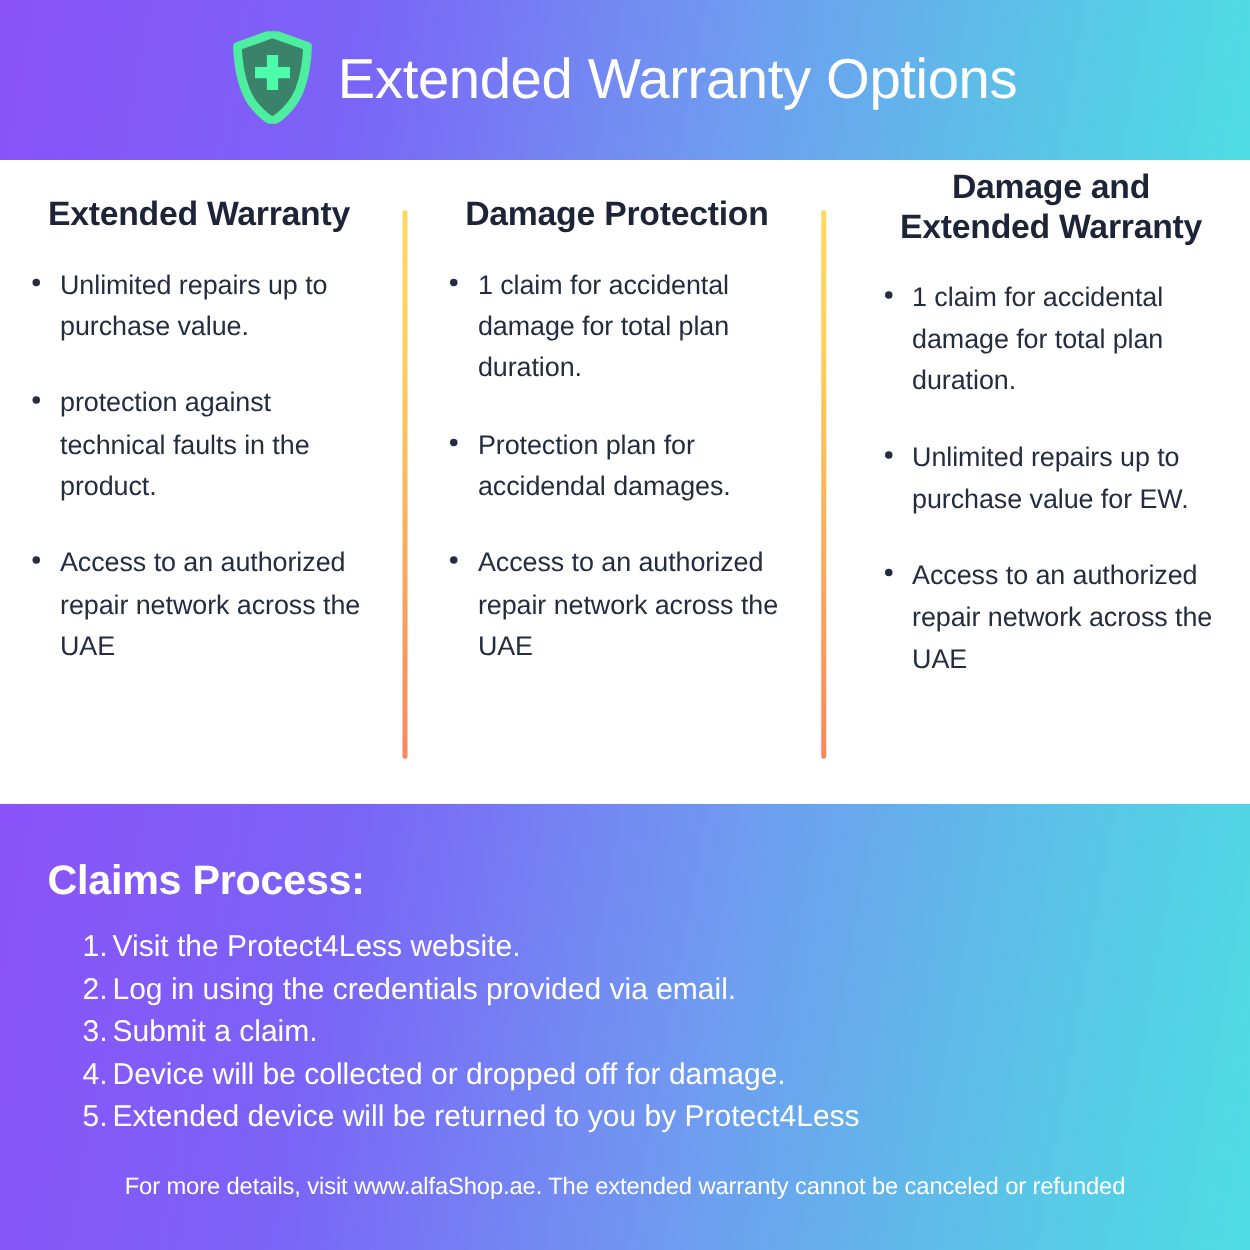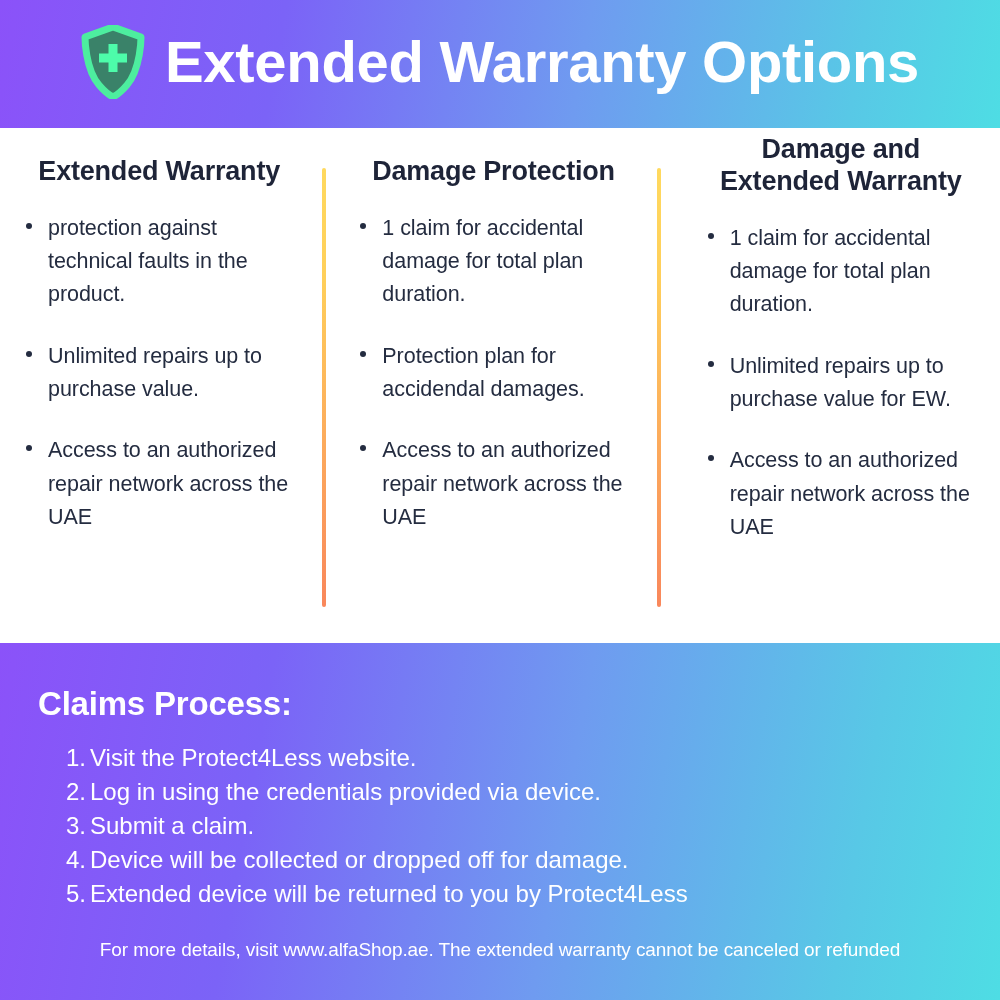--- a/index.html
+++ b/index.html
@@ -39,22 +39,22 @@
 
   .shield-icon {
     width: 64px;
     height: 74px;
     flex: 0 0 64px;
     display: block;
   }
 
   .header-title {
     font-family: "Liberation Sans Narrow", "Liberation Sans", sans-serif;
-    font-size: 58px;
-    font-weight: bold;
+    font-size: 45px;
+    font-weight: normal;
     color: #ffffff;
     letter-spacing: -0.3px;
     white-space: nowrap;
     line-height: 1;
   }
 
   
   .columns-section {
     flex: 1 1 auto;
     background: #ffffff;
@@ -193,22 +193,22 @@
       </svg>
     </span>
     <div class="header-title">Extended Warranty Options</div>
   </div>
 
   <div class="columns-section">
 
     <div class="column col-1">
       <div class="col-header">Extended Warranty</div>
       <ul class="bullets">
+        <li><span class="dot"></span><span>Unlimited repairs up to purchase value.</span></li>
         <li><span class="dot"></span><span>protection against technical faults in the product.</span></li>
-        <li><span class="dot"></span><span>Unlimited repairs up to purchase value.</span></li>
         <li><span class="dot"></span><span>Access to an authorized repair network across the UAE</span></li>
       </ul>
     </div>
 
     <div class="divider"></div>
 
     <div class="column col-2">
       <div class="col-header">Damage Protection</div>
       <ul class="bullets">
         <li><span class="dot"></span><span>1 claim for accidental damage for total plan duration.</span></li>
@@ -227,21 +227,21 @@
         <li><span class="dot"></span><span>Access to an authorized repair network across the UAE</span></li>
       </ul>
     </div>
 
   </div>
 
   <div class="footer-band">
     <div class="footer-title">Claims Process:</div>
     <ol class="steps">
       <li>Visit the Protect4Less website.</li>
-      <li>Log in using the credentials provided via device.</li>
+      <li>Log in using the credentials provided via email.</li>
       <li>Submit a claim.</li>
       <li>Device will be collected or dropped off for damage.</li>
       <li>Extended device will be returned to you by Protect4Less</li>
     </ol>
     <div class="footer-note">For more details, visit www.alfaShop.ae. The extended warranty cannot be canceled or refunded</div>
   </div>
 
 </div>
 
 </body></html>

